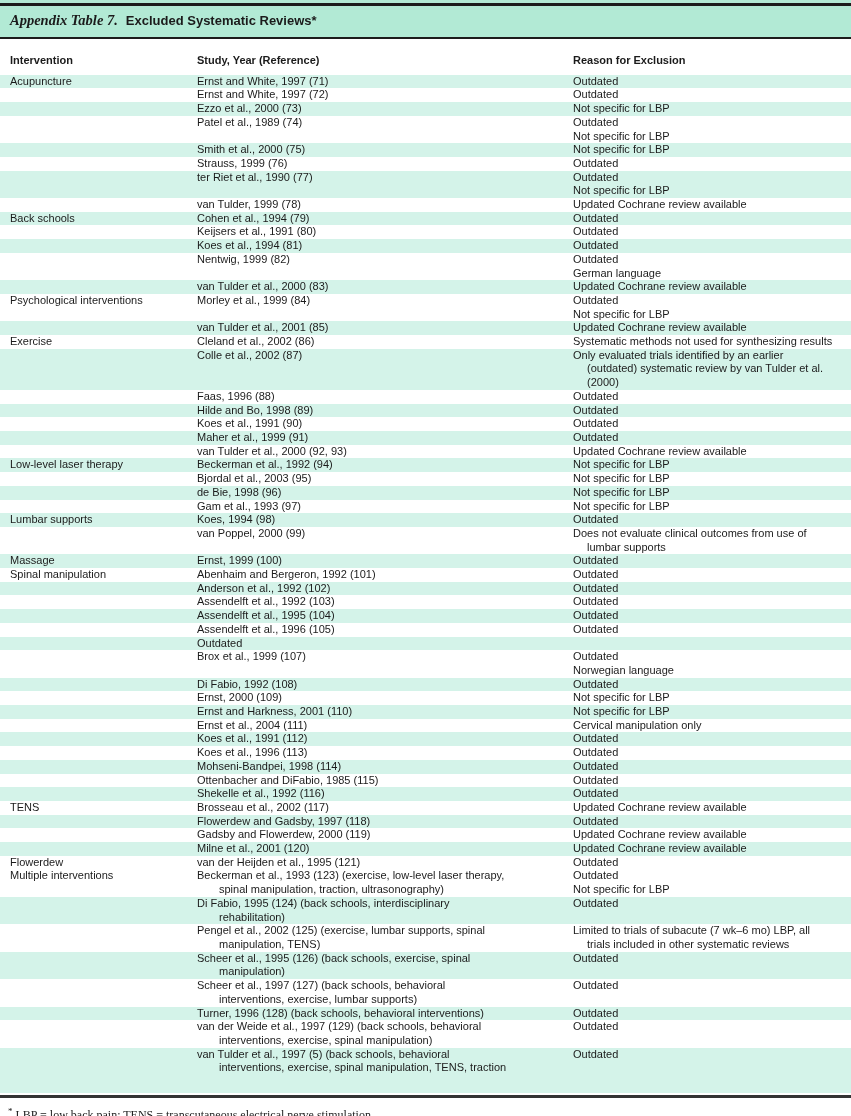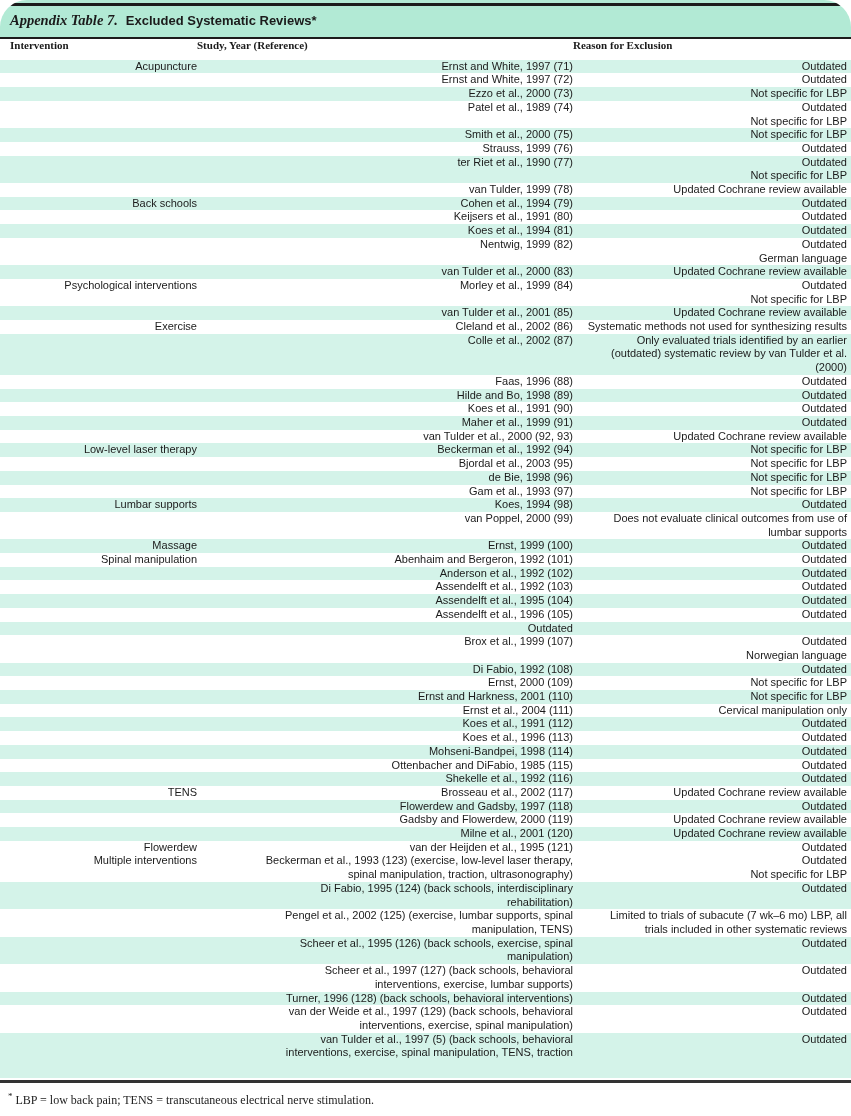--- a/index.html
+++ b/index.html
@@ -2,21 +2,21 @@
 <html style="--teal-band: #b2ead5; --teal-stripe: #d4f3e9; --rule: #1c1c1c;"><head>
 <meta charset="utf-8">
 <style>
   html, body { margin:0; padding:0; }
   body {
     width:851px; height:1116px; background:#ffffff;
     font-family:"Liberation Sans", sans-serif;
     font-size:11px; line-height:13.7px; color:#1b1b1b;
     overflow:hidden;
   }
-  .page { position:relative; width:851px; height:1116px; overflow:hidden;border-radius:27px; }
+  .page { position:relative; width:851px; height:1116px; overflow:hidden; }
 
   :root {
     --teal-band:#b2ead5;
     --teal-stripe:#d4f3e9;
     --rule:#1c1c1c;
   }
 
   .top-sliver { height:3px; background:var(--teal-band); }
   .rule-dark { height:2.5px; background:var(--rule); }
   .title-bar {
@@ -27,23 +27,23 @@
     font-family:"Liberation Serif", serif; font-style:italic; font-weight:bold;
     font-size:14.5px; margin-right:8px; white-space:nowrap;
   }
   .title-main { font-weight:bold; font-size:13px; white-space:nowrap; }
 
   .grid-cols {
     display:grid;
     grid-template-columns:187px 376px 1fr;
     padding-left:10px; padding-right:4px;
   }
-  .header-row { padding-bottom:7px; font-weight:bold;font-family:Liberation Serif, serif; }
-
-  .row { min-height:13.7px;text-align:right; }
+  .header-row { padding-top:15px; padding-bottom:7px; font-weight:bold; }
+
+  .row { min-height:13.7px; }
   .row.shaded { background:var(--teal-stripe); }
   .row:last-child { padding-bottom:18px; }
 
   .cell { white-space:pre-line; }
   .cell.study { padding-left:22px; text-indent:-22px; }
   .reason-line { white-space:pre-line; padding-left:14px; text-indent:-14px; }
 
   .bottom-gap { height:2px; background:#ffffff; }
   .bottom-rule { height:2.5px; background:#333333; }
   .footnote {

